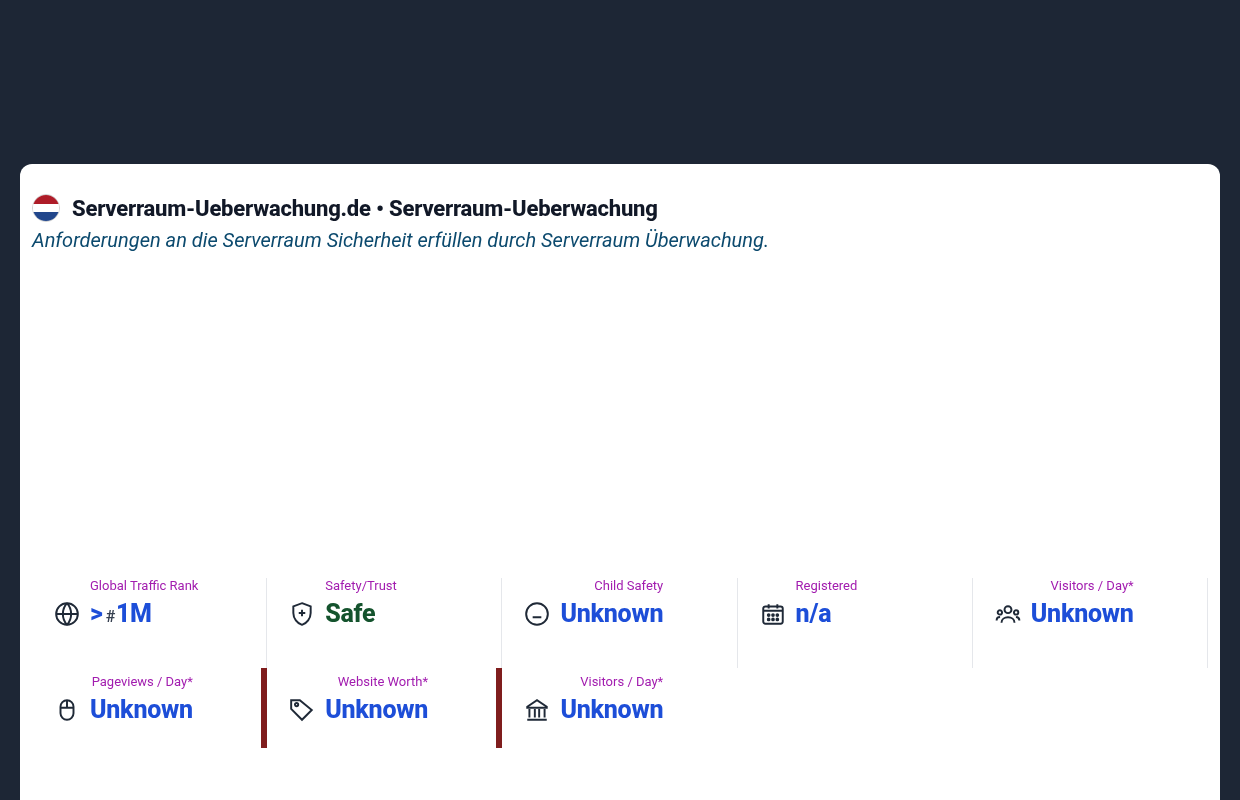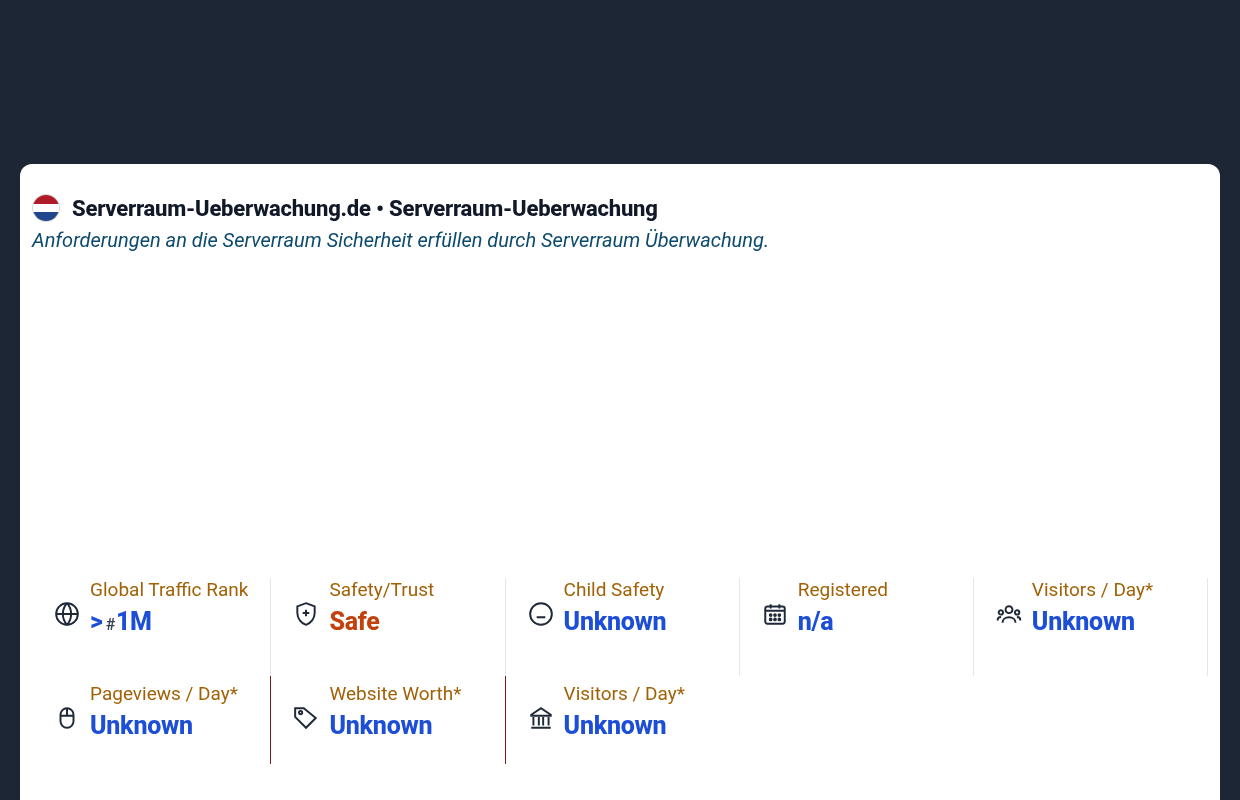--- a/index.html
+++ b/index.html
@@ -62,44 +62,45 @@
   }
   .stat {
     display: flex;
     align-items: flex-start;
     gap: 10px;
     padding: 0 22px;
     border-right: 1px solid #e5e7eb;
     padding-bottom: 40px;
   }
   .stat:last-child { border-right: none; }
-  .stat.row2 { border-right: 1px solid #7f1d1d; padding-top: 6px; padding-bottom: 24px;}
+  .stat.row2 { border-right: 6px solid #7f1d1d; padding-top: 6px; padding-bottom: 24px;}
   .stat.row2:nth-child(8) { border-right: none; }
   .icon {
     width: 26px; height: 26px;
     color: #1f2937;
     margin-top: 23px;
     flex-shrink: 0;
     display:flex; align-items:center; justify-content:center;
   }
   .icon svg { width: 26px; height: 26px; stroke: currentColor; fill: none; stroke-width: 1.8; }
   .stat-text .label {
-    color: #a16207;
-    font-size: 19px;
+    color: #a21caf;
+    font-size: 13px;
     margin-bottom: 6px;
     white-space: nowrap;
+    text-align: right;
   }
   .stat-text .value {
     font-size: 25px;
     font-weight: 800;
     color: #1d4ed8;
     white-space: nowrap;
     letter-spacing: -0.01em;
   }
-  .stat-text .value.green { color: #c2410c; }
+  .stat-text .value.green { color: #14532d; }
   .stat-text .value .gt { color: #1d4ed8; }
   .stat-text .value .hash { font-size: 16px; font-weight: 600; color:#374151; margin: 0 1px 0 3px; }
 </style>
 </head>
 <body>
 
 <div class="card">
 
   <div class="header-row">
     <div class="flag">

